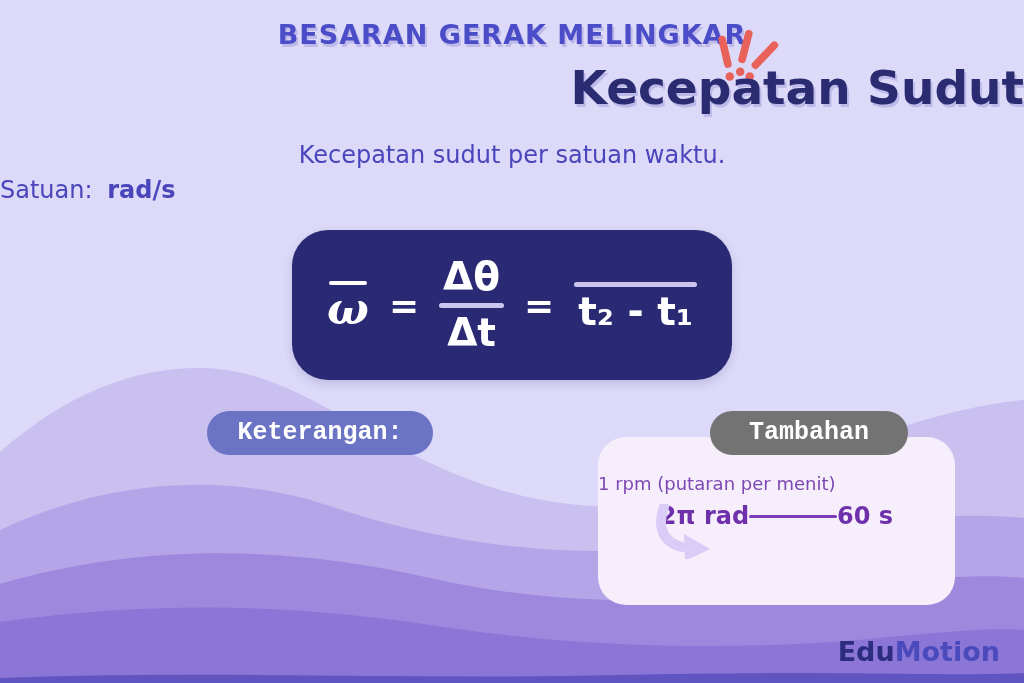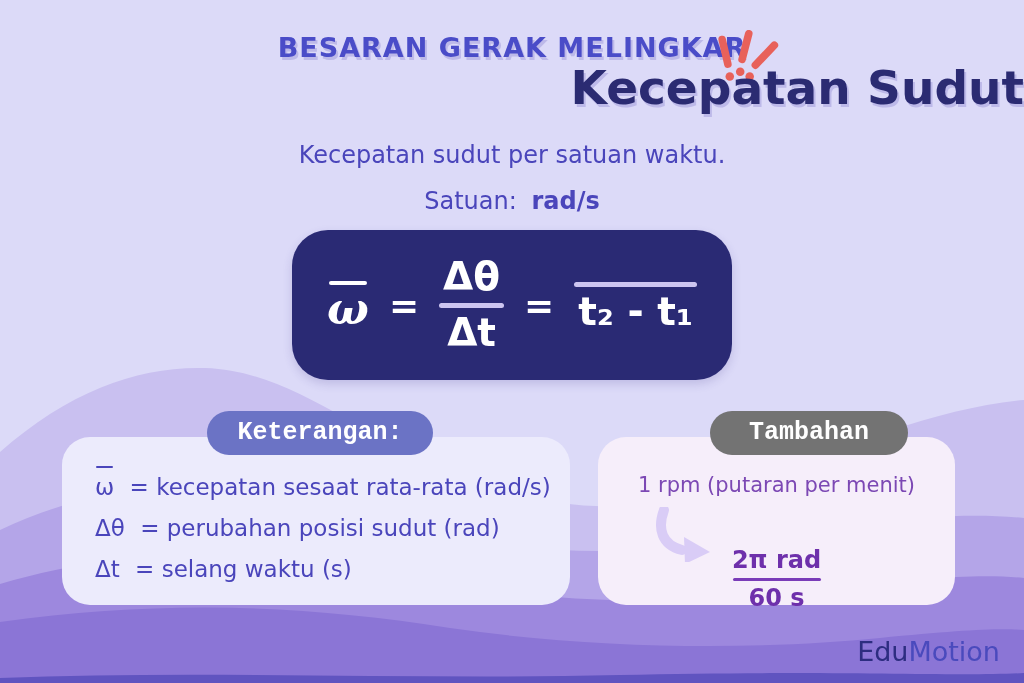--- a/index.html
+++ b/index.html
@@ -6,36 +6,36 @@
   .canvas {
     position:relative; width:1024px; height:683px; overflow:hidden;
     background:#dcdaf8;
     font-family:"DejaVu Sans", "Liberation Sans", sans-serif;
   }
   svg { display:block; }
   .waves { position:absolute; left:0; top:0; width:1024px; height:683px; pointer-events:none; }
 
   
   .kicker {
-    position:absolute; left:0; top:32px; width:1024px; text-align:center;
+    position:absolute; left:0; top:19px; width:1024px; text-align:center;
     font-size:27px; font-weight:bold; letter-spacing:1px; color:#4a4cc8;
     text-shadow:2px 3px 0 rgba(120,110,200,0.30);
   }
   .title {
     position:absolute; left:0; top:60px; width:1024px; text-align:right;
     font-size:47px; font-weight:bold; color:#2b2b72;
     text-shadow:2px 3px 0 rgba(120,110,200,0.30);
   }
   .burst { position:absolute; left:706px; top:30px; width:76px; height:74px; }
   .subtitle {
     position:absolute; left:0; top:141px; width:1024px; text-align:center;
     font-size:24px; color:#4a45bb;
   }
   .unit-line {
-    position:absolute; left:0; top:187px; width:1024px; text-align:center;
+    position:absolute; left:0; top:176px; width:1024px; 
     font-size:24px; color:#4a45bb;
   }
   .unit-line .bold { font-weight:bold; margin-left:7px; }
 
   
   .formula-box {
     position:absolute; left:292px; top:230px; width:440px; height:150px;
     background:#2a2a74; border-radius:36px;
     display:flex; align-items:center; justify-content:center; gap:20px;
     color:#ffffff; box-shadow:0 4px 10px rgba(60,50,140,0.18);
@@ -68,30 +68,30 @@
   .k-lines { padding:30px 0 0 33px; }
   .k-line { font-size:23px; color:#4a45bb; line-height:41px; white-space:nowrap; }
   .k-sym { margin-right:8px; }
   .obar-sm { position:relative; display:inline-block; }
   .obar-sm::before {
     content:""; position:absolute; top:-1px; left:1px; right:1px; height:2px;
     background:#4a45bb; border-radius:1px;
   }
 
   .t-line1 {
-    margin-top:36px; text-align:center; font-size:21px; color:#7c48b4; white-space:nowrap;
+    margin-top:36px; text-align:left; font-size:18px; color:#7c48b4; white-space:nowrap;
   }
   .t-row { position:relative; margin-top:8px; display:flex; flex-direction:column; align-items:center; }
   .curve-arrow { position:absolute; left:56px; top:2px; width:60px; height:55px; }
-  .t-frac { display:inline-flex; flex-direction:column; align-items:center;margin-top:41px; }
+  .t-frac { display:inline-flex; align-items:center; }
   .t-num,.t-den { font-size:24px; font-weight:bold; color:#6e30ab; line-height:1.2; }
   .t-bar { width:88px; height:3px; background:#7a3cb8; border-radius:2px; margin:3px 0; }
 
   
-  .brand { position:absolute; top:636px; right:24px; font-size:27px; font-weight:normal; white-space:nowrap; }
+  .brand { position:absolute; top:636px; right:24px; font-size:27px; font-weight:bold; white-space:nowrap; }
   .brand .b1 { color:#2d2d80; }
   .brand .b2 { color:#4a4abd; }
 </style>
 </head>
 <body>
 
 <div class="canvas">
 
   <svg class="waves" viewBox="0 0 1024 683" preserveAspectRatio="none" aria-hidden="true">
     <path fill="#c9c0f0" d="M0,452 C70,390 140,366 205,368 C290,371 350,430 455,474 C560,516 640,514 730,486 C820,458 930,408 1024,400 L1024,683 L0,683 Z"></path>
@@ -132,36 +132,20 @@
       <span class="fden">Δt</span>
     </span>
     <span class="feq">=</span>
     <span class="frac">
       <span class="fbar"></span>
       <span class="fden">t₂ - t₁</span>
     </span>
   </div>
 
   <div class="pill pill-k">Keterangan:</div>
-  <div class="card card-k">
-    <div class="k-lines">
-      <div class="k-line">
-        <span class="k-sym obar-sm">ω</span>
-        <span>= kecepatan sesaat rata-rata (rad/s)</span>
-      </div>
-      <div class="k-line">
-        <span class="k-sym">Δθ</span>
-        <span>= perubahan posisi sudut (rad)</span>
-      </div>
-      <div class="k-line">
-        <span class="k-sym">Δt</span>
-        <span>= selang waktu (s)</span>
-      </div>
-    </div>
-  </div>
 
   <div class="pill pill-t">Tambahan</div>
   <div class="card card-t">
     <div class="t-line1">1 rpm (putaran per menit)</div>
     <div class="t-row">
       <svg class="curve-arrow" viewBox="0 0 60 55" aria-hidden="true">
         <path d="M10,3 C3,22 8,38 28,43" fill="none" stroke="#d9ccf6" stroke-width="10" stroke-linecap="round"></path>
         <polygon points="30,30 56,45 31,57" fill="#d9ccf6"></polygon>
       </svg>
       <div class="t-frac">

